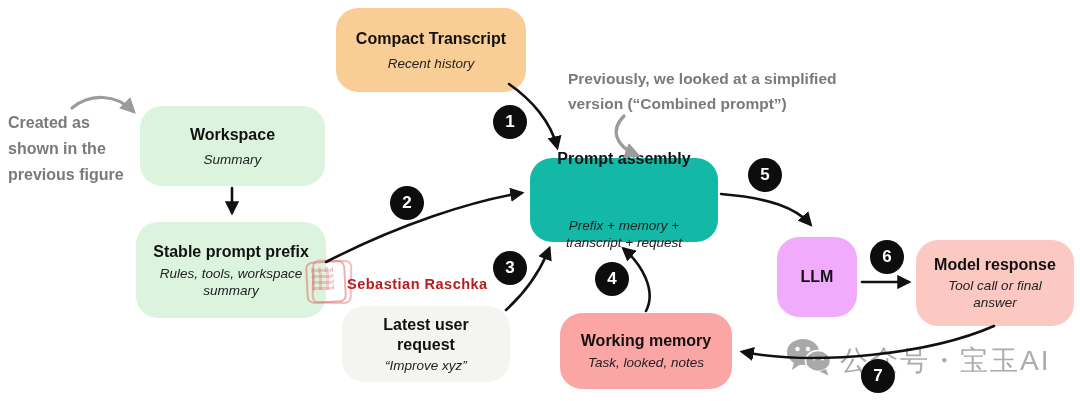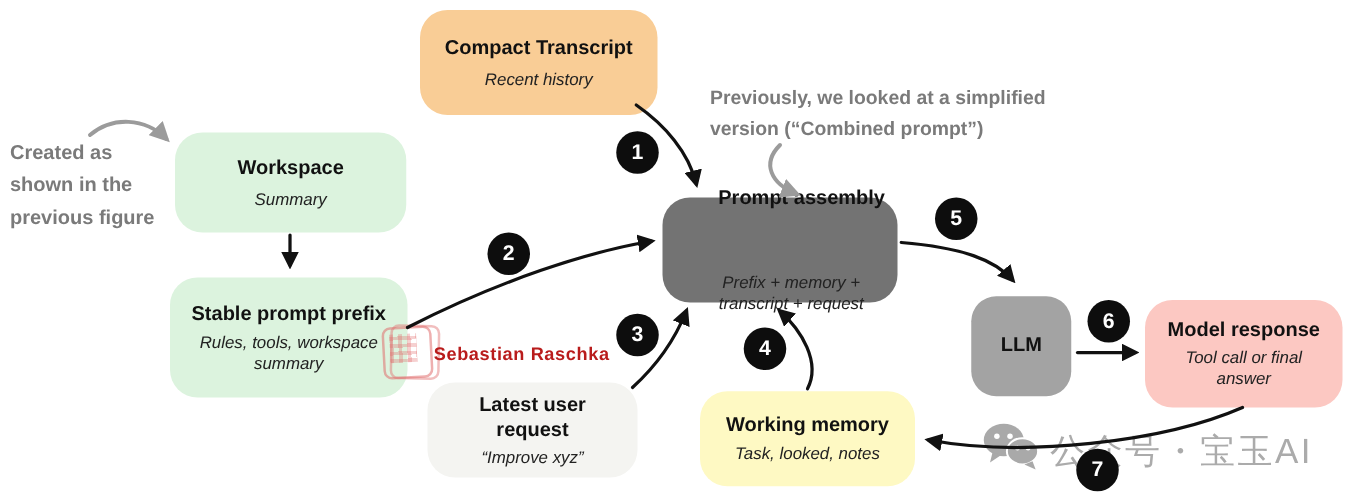--- a/index.html
+++ b/index.html
@@ -73,36 +73,36 @@
   <div class="node" style="left: 140px; top: 106px; width: 185px; height: 80px; background-color: rgb(220, 243, 222);">
     <div class="title">Workspace</div>
     <div class="subtitle">Summary</div>
   </div>
 
   <div class="node" style="left: 136px; top: 222px; width: 190px; height: 96px; background-color: rgb(220, 243, 222);">
     <div class="title">Stable prompt prefix</div>
     <div class="subtitle" style="margin-top:3px;max-width:170px;">Rules, tools, workspace summary</div>
   </div>
 
-  <div class="node" style="left: 530px; top: 158px; width: 188px; height: 84px; background-color: #737373; align-items: flex-end;">
+  <div class="node" style="left: 530px; top: 158px; width: 188px; height: 84px; background-color: #14b8a6;">
     <div class="title">Prompt assembly</div>
     <div class="subtitle" style="max-width:150px;margin-top:48px;">Prefix + memory + transcript + request</div>
   </div>
 
   <div class="node" style="left: 342px; top: 306px; width: 168px; height: 76px; background-color: rgb(244, 244, 241);">
     <div class="title" style="max-width:120px;">Latest user request</div>
     <div class="subtitle" style="margin-top:2px;">“Improve xyz”</div>
   </div>
 
-  <div class="node" style="left: 560px; top: 313px; width: 172px; height: 76px; background-color: #fef9c3;">
+  <div class="node" style="left: 560px; top: 313px; width: 172px; height: 76px; background-color: #fca5a5;">
     <div class="title">Working memory</div>
     <div class="subtitle" style="margin-top:3px;">Task, looked, notes</div>
   </div>
 
-  <div class="node" style="left: 777px; top: 237px; width: 80px; height: 80px; background-color: #a3a3a3; border-radius: 20px;">
+  <div class="node" style="left: 777px; top: 237px; width: 80px; height: 80px; background-color: #f0abfc;">
     <div class="title">LLM</div>
   </div>
 
   <div class="node" style="left: 916px; top: 240px; width: 158px; height: 86px; background-color: rgb(252, 200, 194);">
     <div class="title">Model response</div>
     <div class="subtitle" style="margin-top:2px;max-width:120px;">Tool call or final answer</div>
   </div>
 
   <div class="wm-layer">
     <div class="seal"></div>

